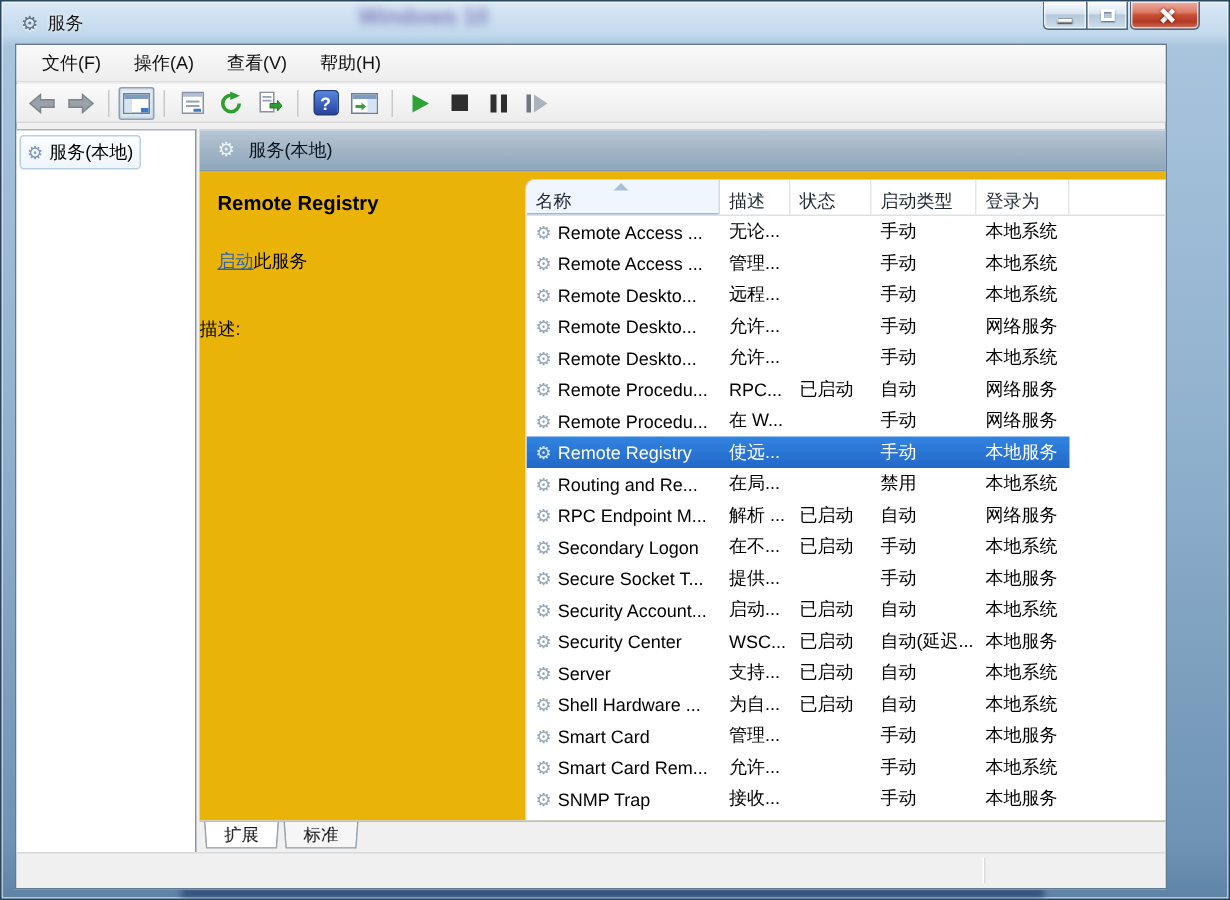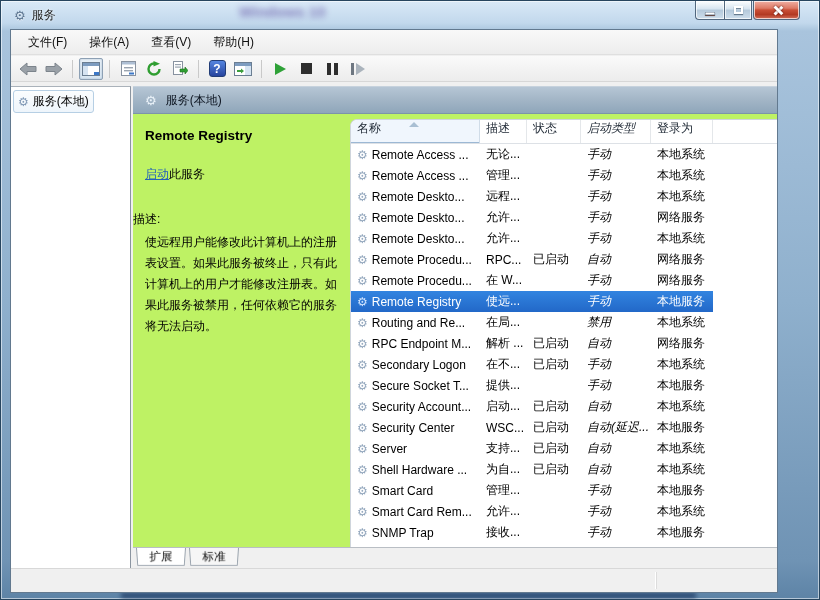--- a/index.html
+++ b/index.html
@@ -64,39 +64,39 @@
                border:1px solid #b6cfe4; border-radius:3px; background:linear-gradient(#fbfdfe,#eef5fb); width:fit-content; }
   .tree-gear { color:#7f98b5; font-size:12px; }
 
   .pane { position:absolute; left:122px; top:0; right:0; bottom:0; }
   .phead { position:absolute; left:0; top:0; right:0; height:28px;
            background:linear-gradient(180deg,#b6c6d5 0%,#a2b5c6 50%,#8fa6ba 100%);
            border-bottom:1px solid #7d94a9; border-top:1px solid #c6d2dd; display:flex; align-items:center; padding-left:12px; gap:9px; }
   .phead-gear { color:#eaf2f9; font-size:13px; }
   .phead-title { color:#0c1420; }
 
-  .pbody { position:absolute; left:0; top:28px; right:0; bottom:21px; background:#bef264; overflow:hidden; }
+  .pbody { position:absolute; left:0; top:28px; right:0; bottom:21px; background:#eab308; overflow:hidden; }
 
   .detail { position:absolute; left:0; top:0; width:217px; bottom:0; padding:0 12px; }
   .svc-title { position:absolute; left:12px; top:14px; font-weight:bold; font-size:13.5px; }
   .svc-action { position:absolute; left:12px; top:52px; }
   .svc-action .lnk { color:#2561b8; text-decoration:underline; }
   .svc-desc-label { position:absolute; left:0; top:97px; }
   .svc-desc { position:absolute; left:12px; top:118px; width:196px; line-height:21px; }
 
   
   .list { position:absolute; left:217px; top:5px; width:445px; bottom:0; background:#fff;
           border-top:1px solid #cfd5dc; border-left:1px solid #cfd5dc; border-radius:7px 0 0 0; overflow:hidden; }
   .lhead { display:flex; height:24px; border-bottom:1px solid #dde1e6; }
-  .hc { position:relative; display:flex; align-items:flex-start; padding-left:6px; color:#1d2733;
+  .hc { position:relative; display:flex; align-items:flex-end; padding-left:6px; color:#1d2733;
         border-right:1px solid #e4e7ea; overflow:hidden; white-space:nowrap; }
   .hc.sorted { background:#f0f6fd; border-right-color:#d0dce8; box-shadow:inset 0 -1px 0 #9cb8d4; }
   .sort-arrow { position:absolute; top:2px; left:58px; width:0; height:0;
                 border-left:5px solid transparent; border-right:5px solid transparent; border-bottom:5px solid #a9bfd3; }
-  .c-name{width:129px;} .c-desc{width:47px;} .c-status{width:54px;font-family:Liberation Mono, monospace;} .c-startup{width:70px;font-style:italic;} .c-logon{width:62px;} .c-fill{flex:1;border-right:none;}
+  .c-name{width:129px;} .c-desc{width:47px;} .c-status{width:54px;font-family:Liberation Mono, monospace;} .c-startup{width:70px;} .c-logon{width:62px;} .c-fill{flex:1;border-right:none;}
 
   .trow { display:flex; height:21px; align-items:stretch; cursor:default; }
   .cells { display:flex; width:362px; }
   .tc { display:flex; align-items:center; padding-left:6px; overflow:hidden; white-space:nowrap; }
   .gear { color:#93a7bd; font-size:12px; margin-right:4px; }
   .trow.sel .cells { background:linear-gradient(180deg,#3284e0,#2268c8); color:#fff; }
   .trow.sel .gear { color:#cfe4ff; }
 
   
   .sbar { position:absolute; left:663px; top:5px; width:17px; bottom:0; background:#f1f2f4; border:1px solid #e2e4e8; }
@@ -246,21 +246,20 @@
         </div>
 
         <div class="pbody">
 
           <div class="detail">
             <div class="svc-title">Remote Registry</div>
             <div class="svc-action">
               <span class="lnk">启动</span><span>此服务</span>
             </div>
             <div class="svc-desc-label">描述:</div>
-            <div class="svc-desc">使远程用户能修改此计算机上的注册表设置。如果此服务被终止，只有此计算机上的用户才能修改注册表。如果此服务被禁用，任何依赖它的服务将无法启动。</div>
           </div>
 
           <div class="list">
             <div class="lhead">
               <div class="hc c-name sorted">
                 <span>名称</span>
                 <span class="sort-arrow"></span>
               </div>
               <div class="hc c-desc">描述</div>
               <div class="hc c-status">状态</div>

